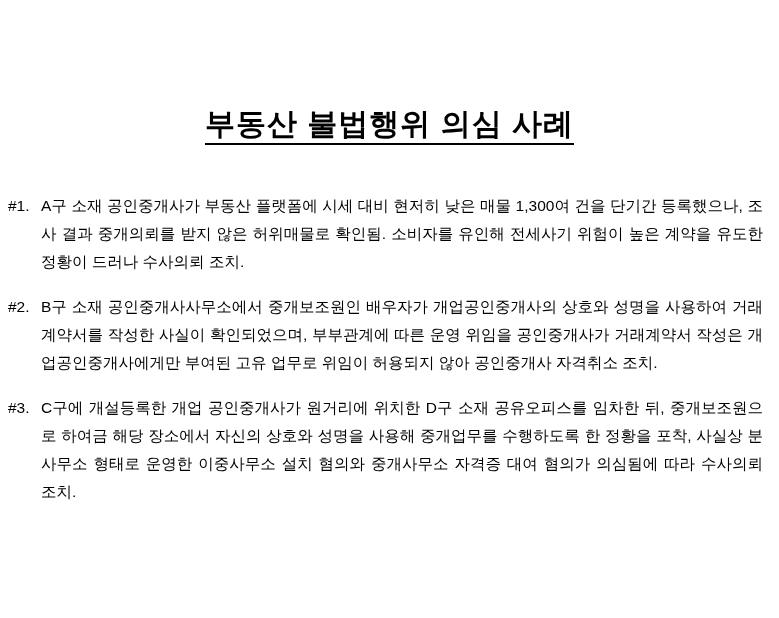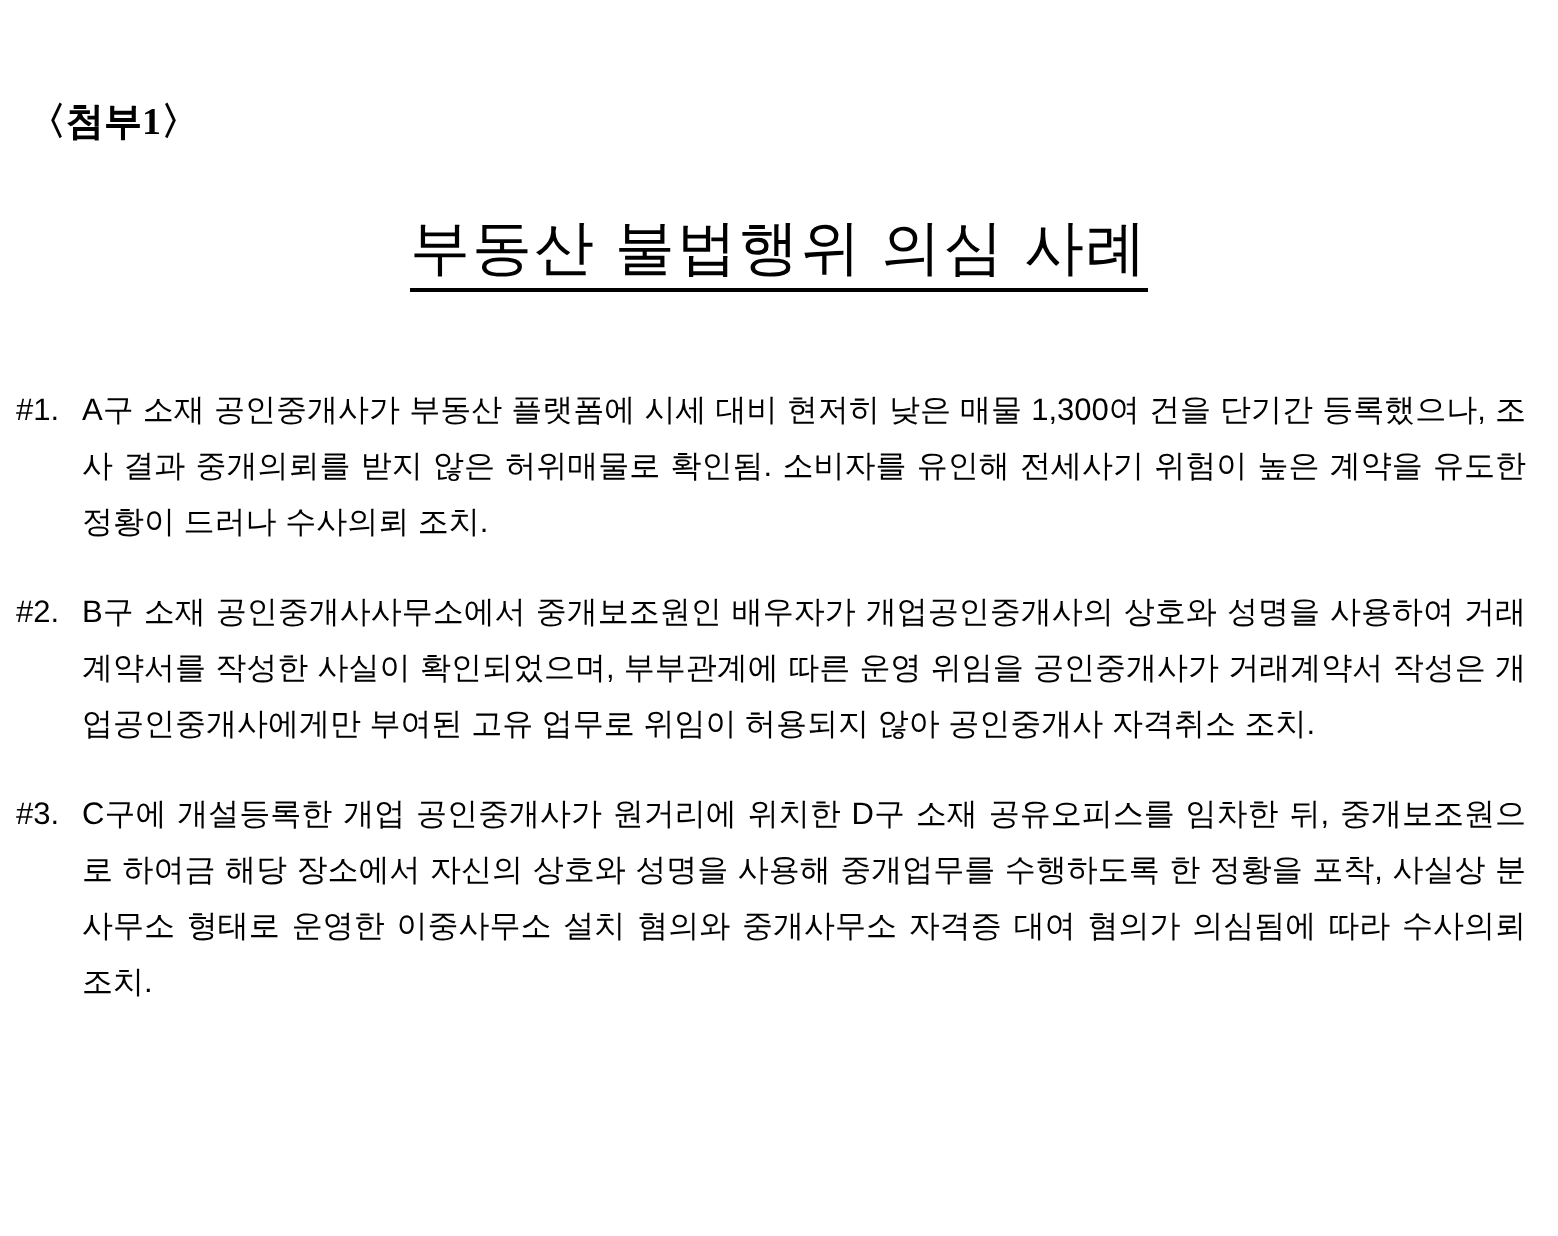--- a/index.html
+++ b/index.html
@@ -31,21 +31,21 @@
     letter-spacing: 0px;
     font-family: "Liberation Serif", serif;
   }
   .doc-title {
     position: absolute;
     left: 0;
     right: 0;
     top: 104px;
     text-align: center;
     font-size: 30px;
-    font-weight: normal;
+    font-weight: bold;
     letter-spacing: 1px;
   }
   .doc-title span {
     border-bottom: 2px solid #000;
     padding-bottom: 3px;
   }
   .body-list {
     position: absolute;
     left: 8px;
     right: 16px;
@@ -70,21 +70,20 @@
     text-align: justify;
     text-justify: inter-character;
     word-break: break-all;
   }
 </style>
 </head>
 <body>
 
 <div class="page">
 
-  <div class="attachment-label">〈첨부1〉</div>
 
   <div class="doc-title">
     <span>부동산 불법행위 의심 사례</span>
   </div>
 
   <div class="body-list">
 
     <div class="item">
       <div class="item-marker">#1.</div>
       <div class="item-text">A구 소재 공인중개사가 부동산 플랫폼에 시세 대비 현저히 낮은 매물 1,300여 건을 단기간 등록했으나, 조사 결과 중개의뢰를 받지 않은 허위매물로 확인됨. 소비자를 유인해 전세사기 위험이 높은 계약을 유도한 정황이 드러나 수사의뢰 조치.</div>

